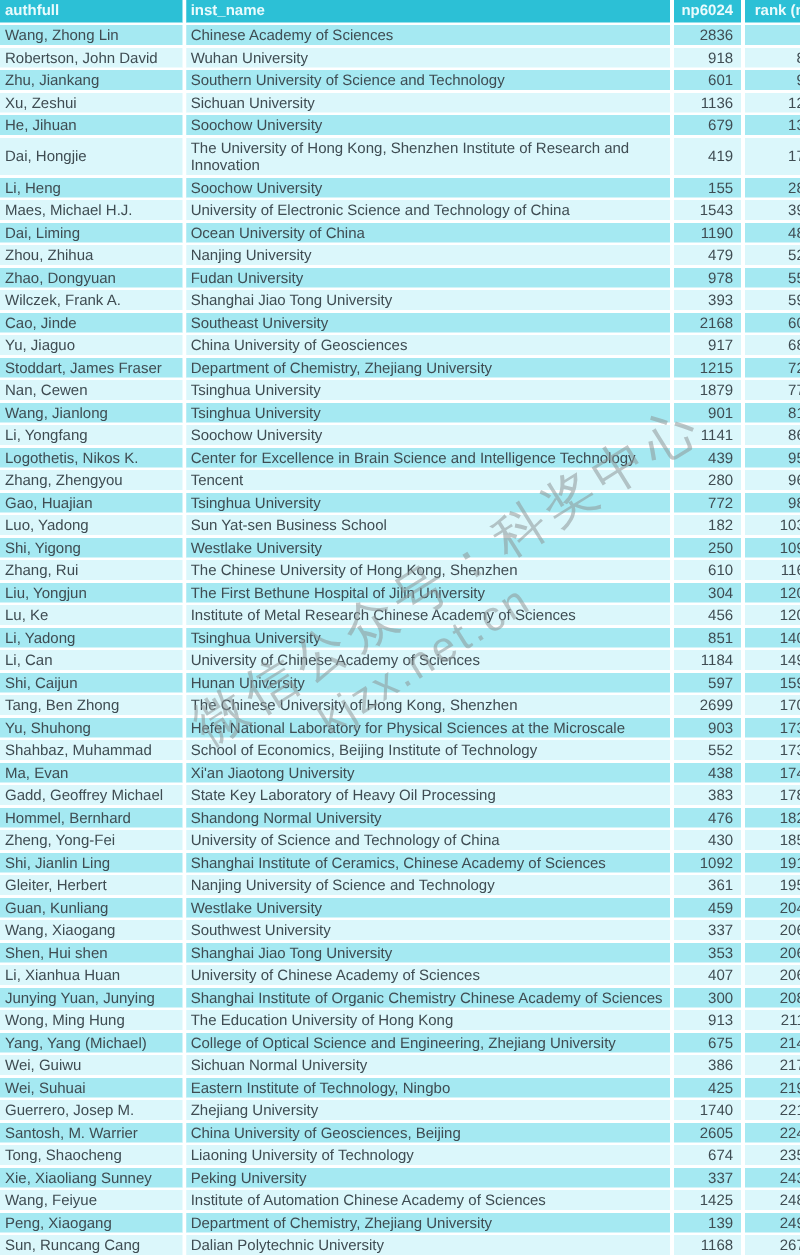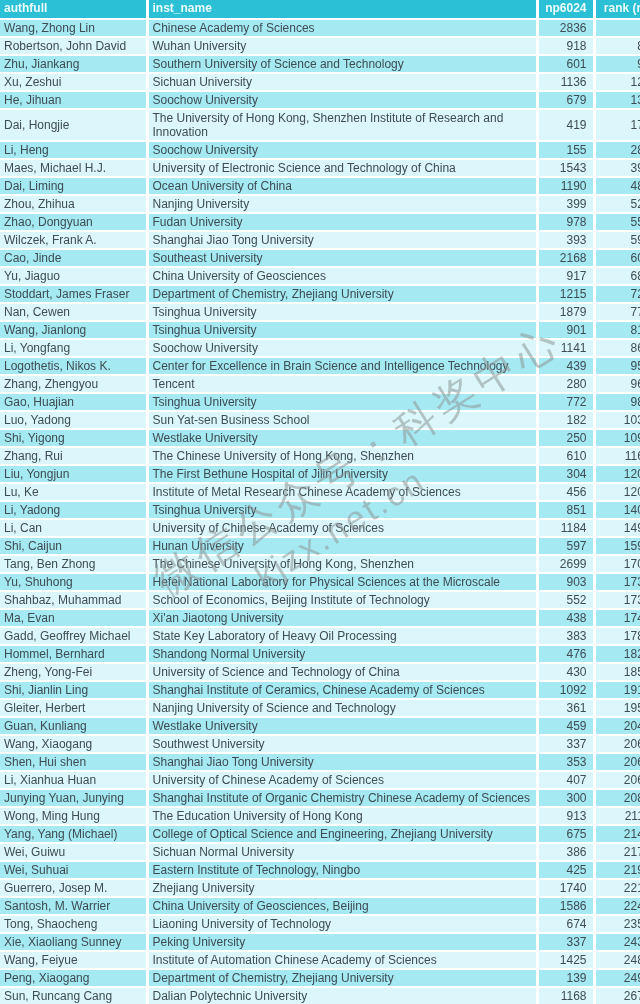--- a/index.html
+++ b/index.html
@@ -148,21 +148,21 @@
         </tr>
         <tr>
           <td class="cell-auth">Dai, Liming</td>
           <td class="cell-inst">Ocean University of China</td>
           <td class="cell-np">1190</td>
           <td class="cell-rank">489</td>
         </tr>
         <tr>
           <td class="cell-auth">Zhou, Zhihua</td>
           <td class="cell-inst">Nanjing University</td>
-          <td class="cell-np">399</td>
+          <td class="cell-np">479</td>
           <td class="cell-rank">526</td>
         </tr>
         <tr>
           <td class="cell-auth">Zhao, Dongyuan</td>
           <td class="cell-inst">Fudan University</td>
           <td class="cell-np">978</td>
           <td class="cell-rank">554</td>
         </tr>
         <tr>
           <td class="cell-auth">Wilczek, Frank A.</td>
@@ -382,21 +382,21 @@
         </tr>
         <tr>
           <td class="cell-auth">Guerrero, Josep M.</td>
           <td class="cell-inst">Zhejiang University</td>
           <td class="cell-np">1740</td>
           <td class="cell-rank">2210</td>
         </tr>
         <tr>
           <td class="cell-auth">Santosh, M. Warrier</td>
           <td class="cell-inst">China University of Geosciences, Beijing</td>
-          <td class="cell-np">1586</td>
+          <td class="cell-np">2605</td>
           <td class="cell-rank">2241</td>
         </tr>
         <tr>
           <td class="cell-auth">Tong, Shaocheng</td>
           <td class="cell-inst">Liaoning University of Technology</td>
           <td class="cell-np">674</td>
           <td class="cell-rank">2356</td>
         </tr>
         <tr>
           <td class="cell-auth">Xie, Xiaoliang Sunney</td>

